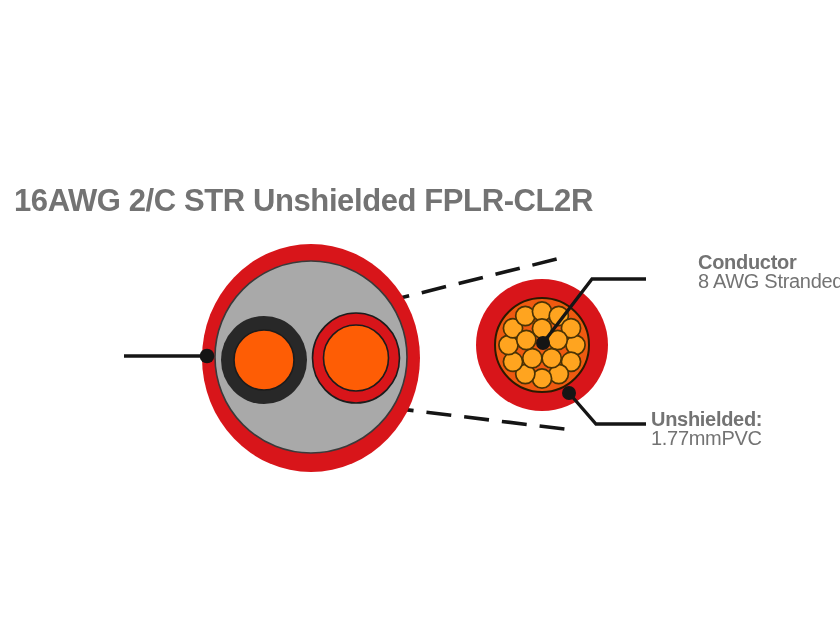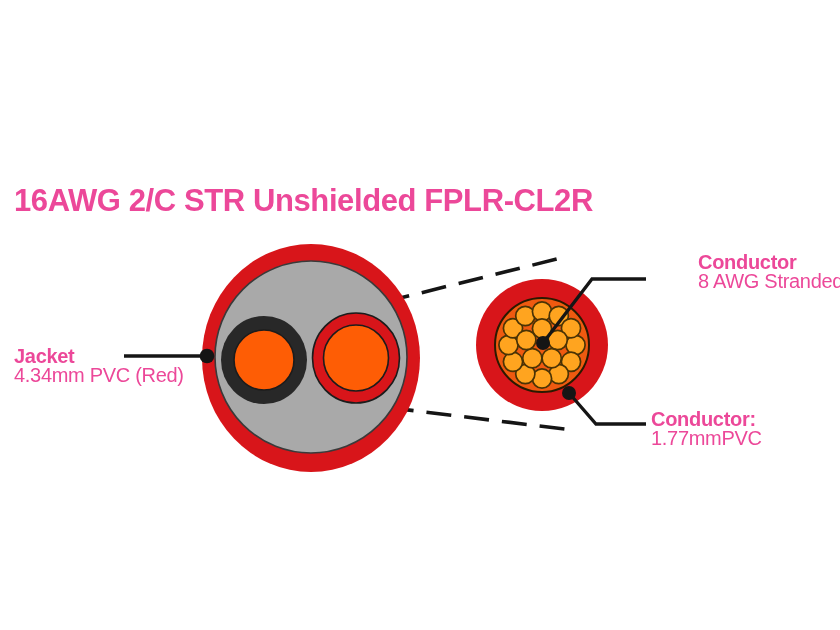--- a/index.html
+++ b/index.html
@@ -1,18 +1,18 @@
 <!DOCTYPE html>
 <html><head>
 <meta charset="utf-8">
 <style>
   html,body { margin:0; padding:0; background:#fff; }
   .canvas {
     position:relative; width:840px; height:630px; background:#ffffff;
-    overflow:hidden; font-family:"Liberation Sans", sans-serif; color:#ec4899;
+    overflow:hidden; font-family:"Liberation Sans", sans-serif; color:#737373;
   }
   .title {
     position:absolute; left:14px; top:183px;
     font-size:31px; font-weight:bold; letter-spacing:-0.4px; white-space:nowrap;
   }
   .diagram-svg { position:absolute; left:0; top:0; }
   .callout {
     position:absolute; font-size:20px; line-height:19px; letter-spacing:-0.3px;
     white-space:nowrap;
   }
@@ -75,28 +75,24 @@
       <polyline points="543,343 592,279 646,279"></polyline>
       <polyline points="569,393 596,424 646,424"></polyline>
     </g>
     <g fill="#151515">
       <circle cx="207" cy="356" r="7.3"></circle>
       <circle cx="543" cy="343" r="7"></circle>
       <circle cx="569" cy="393" r="7"></circle>
     </g>
   </svg>
 
-  <div class="callout" style="left:14px; top:347px;">
-    <span class="head">Jacket</span>
-    <span class="sub">4.34mm PVC (Red)</span>
-  </div>
 
   <div class="callout" style="left:650px; top:253px;margin-left:48px;">
     <span class="head">Conductor</span>
     <span class="sub">8 AWG Stranded</span>
   </div>
 
   <div class="callout" style="left:651px; top:410px;">
-    <span class="head">Conductor:</span>
+    <span class="head">Unshielded:</span>
     <span class="sub">1.77mmPVC</span>
   </div>
 
 </div>
 
 </body></html>

